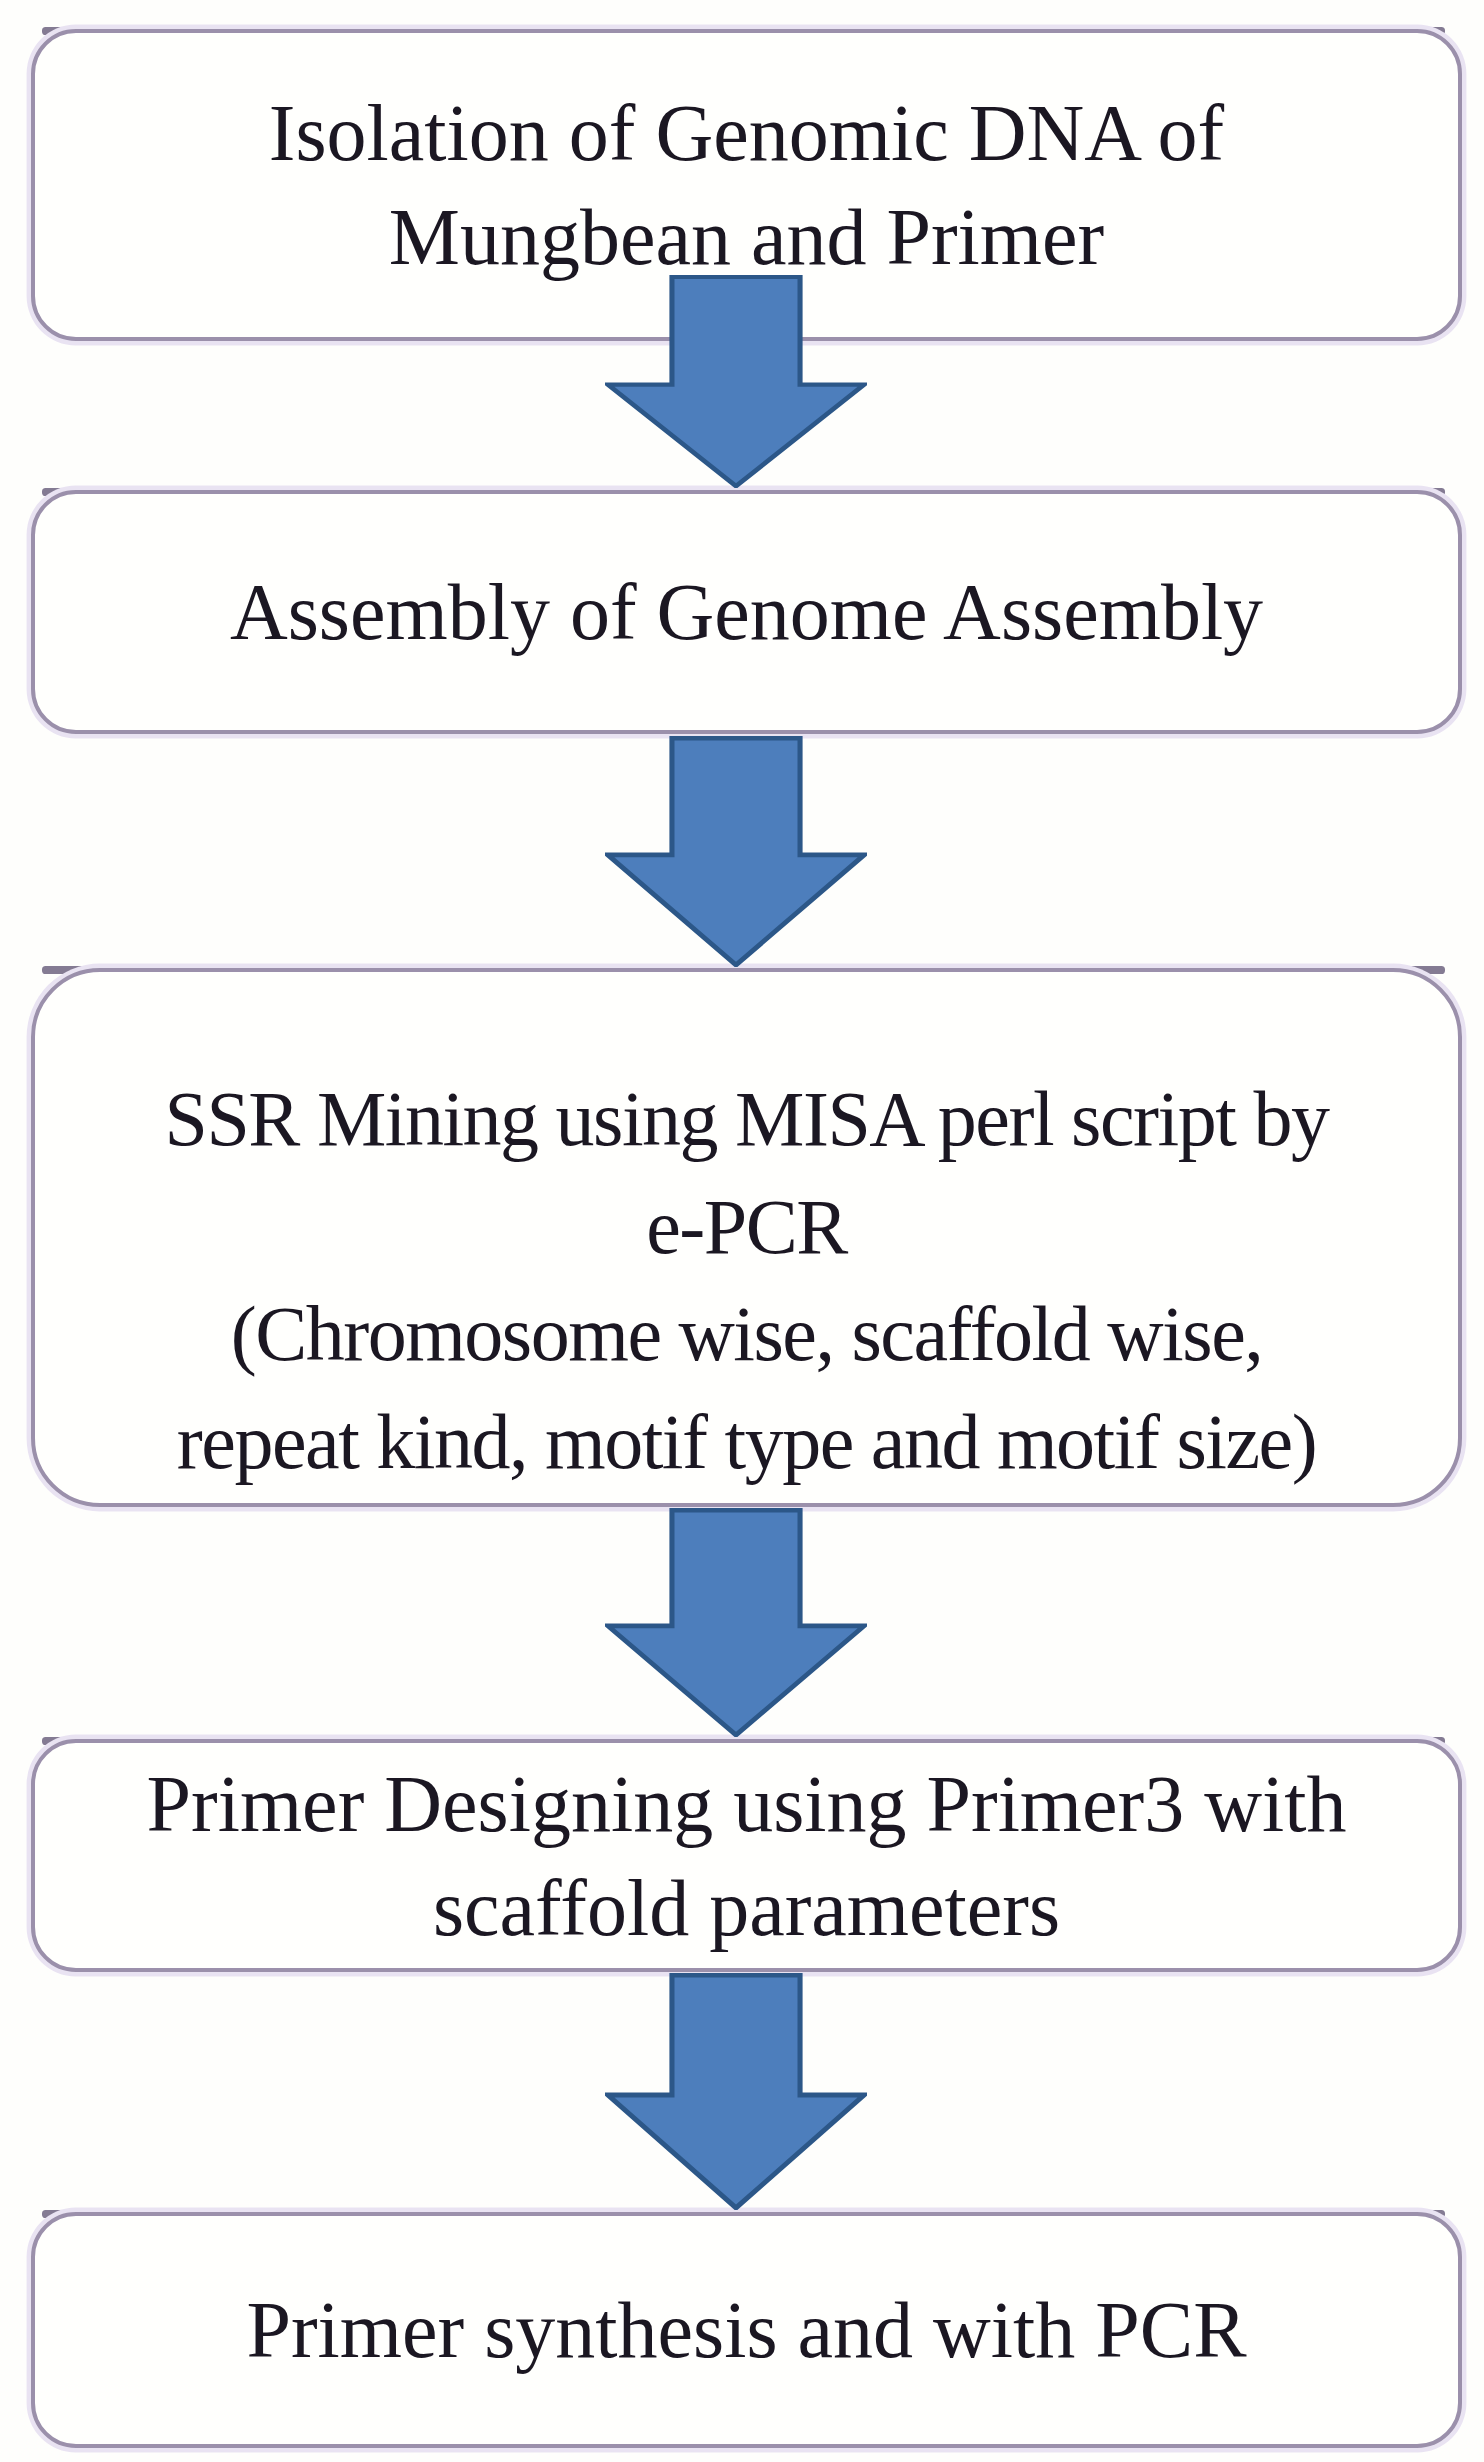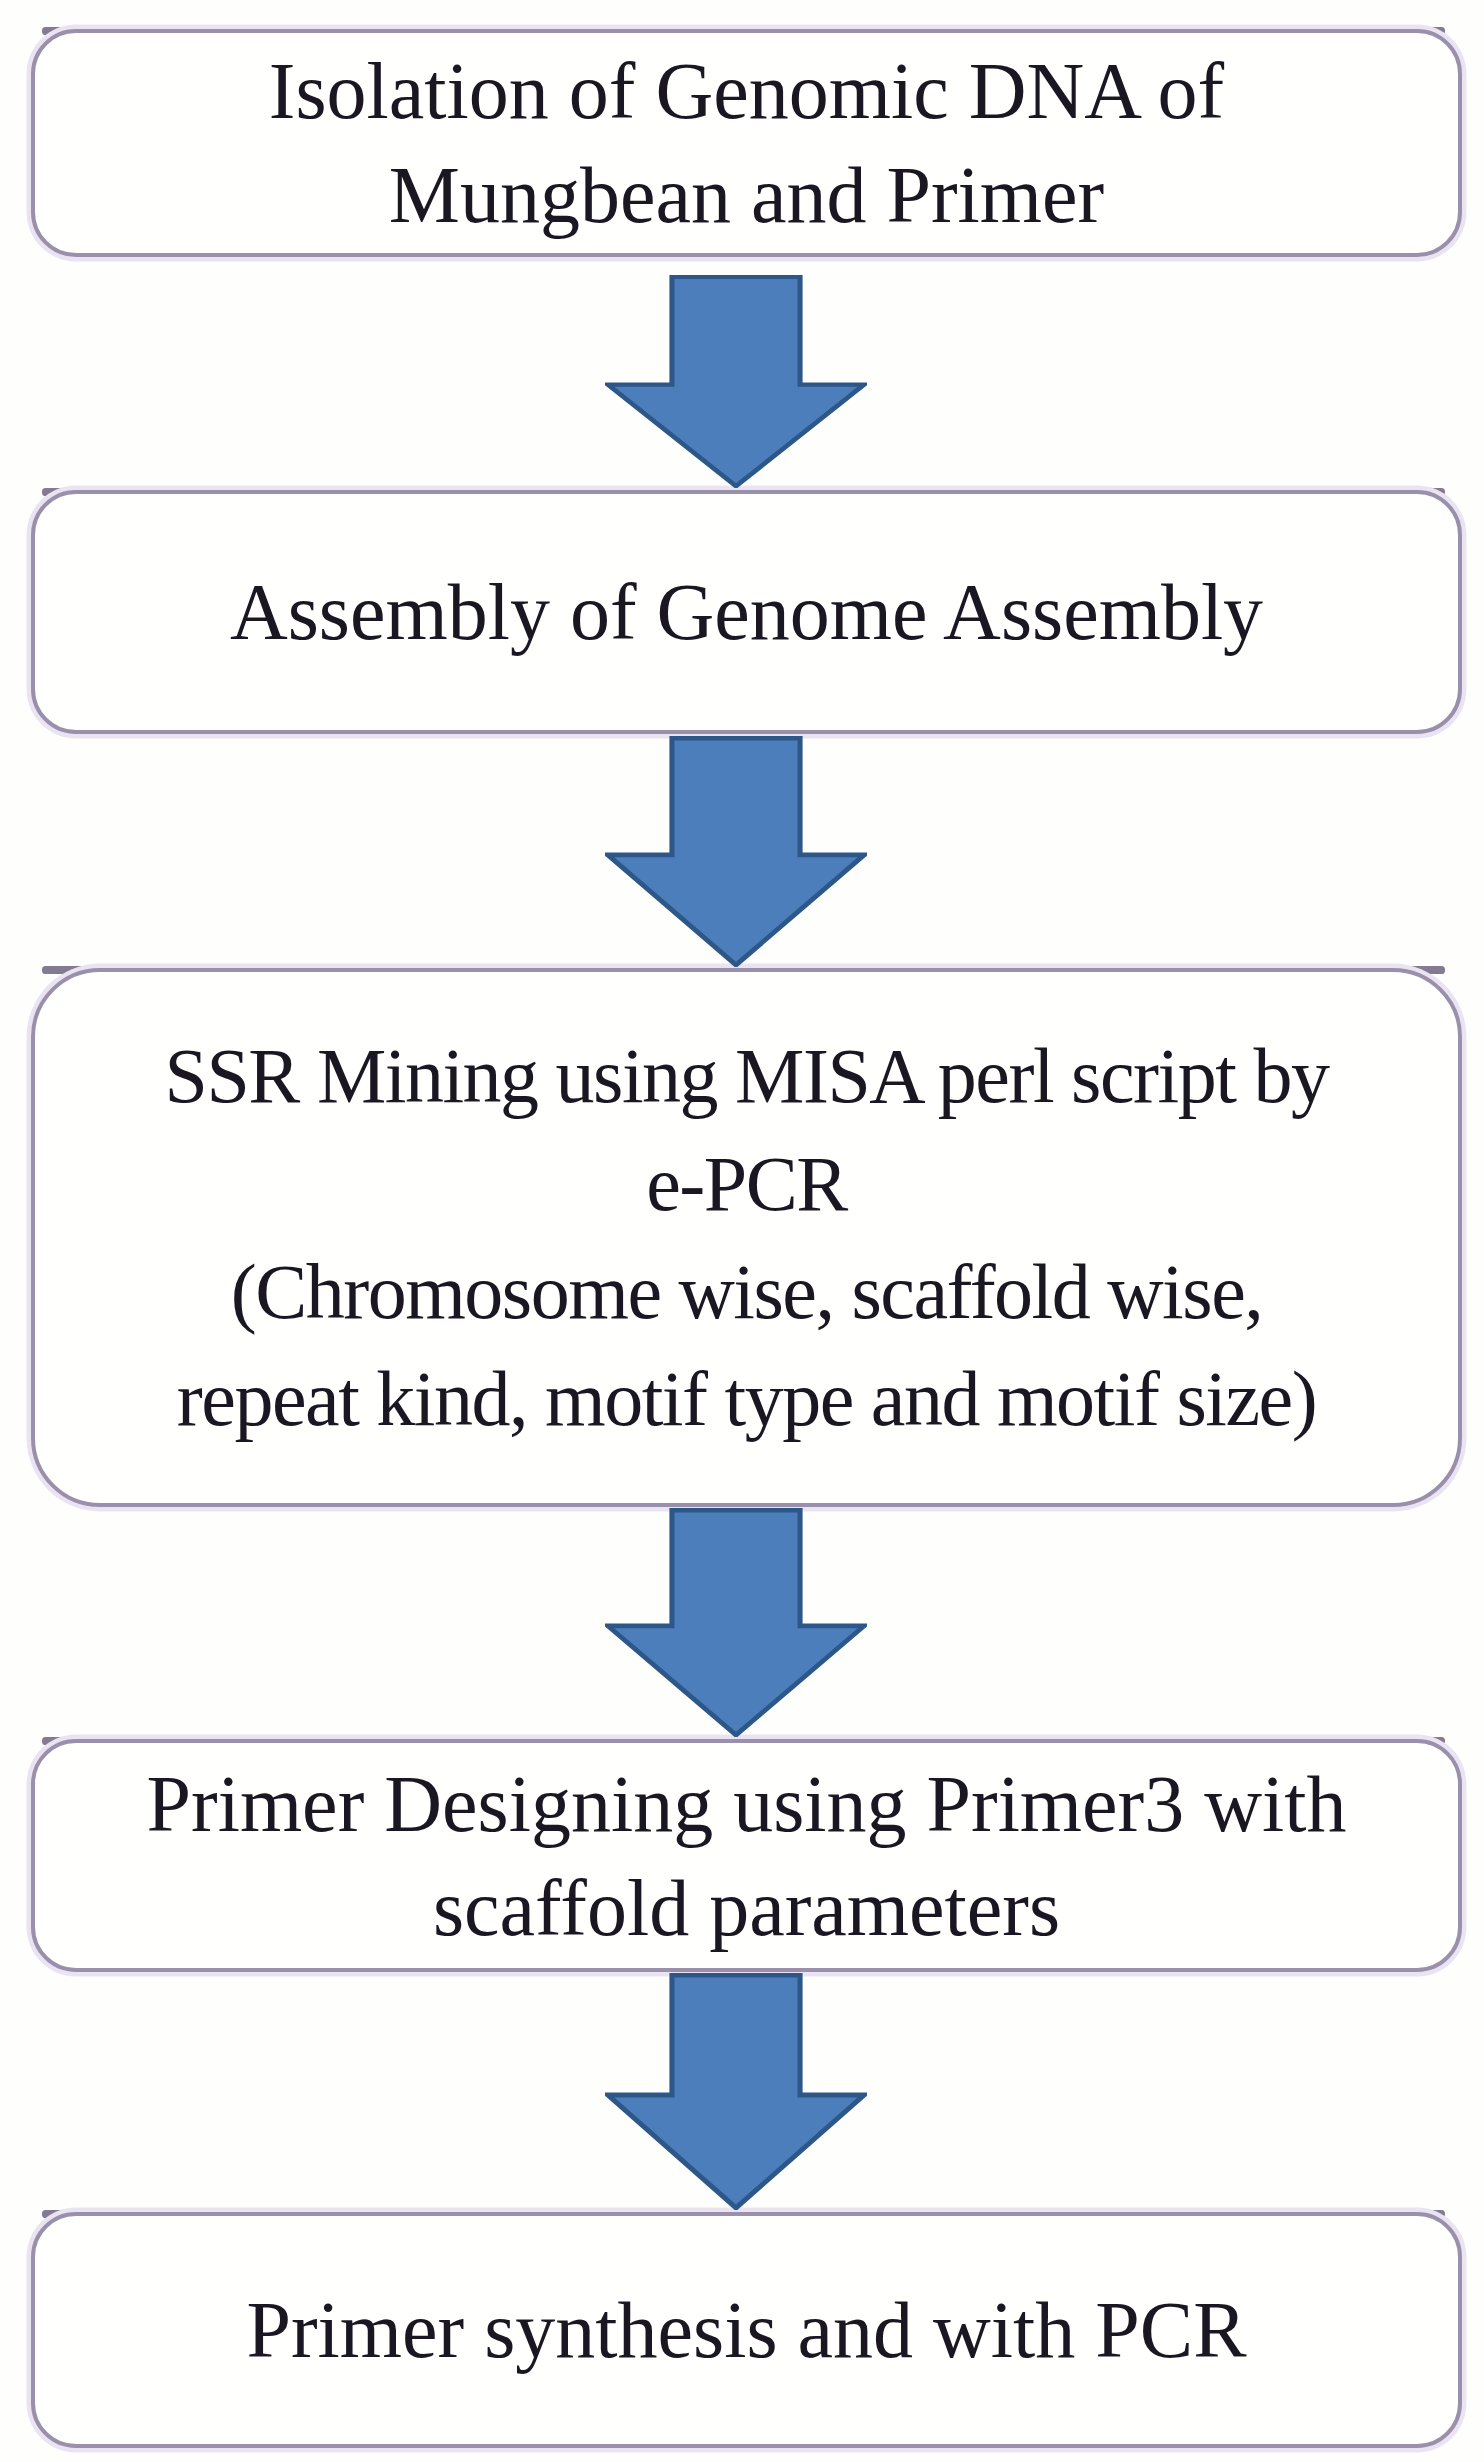--- a/index.html
+++ b/index.html
@@ -35,23 +35,23 @@
     align-items: center;
     justify-content: center;
     text-align: center;
     color: #1b1722;
     font-size: 80px;
     line-height: 1.30;
     z-index: 2;
     padding: 7.3px 29px;
   }
   .flow-box .line { white-space: nowrap; }
-  .box-1 { top: 29px;   height: 228px; }
+  .box-1 { top: 29px;   height: 312px; }
   .box-2 { top: 490px;  height: 244px; }
-  .box-3 { top: 968px; height: 539px; border-radius: 69px; font-size: 78px; line-height: 1.38; }
+  .box-3 { top: 968px; height: 539px; border-radius: 69px; font-size: 78px; line-height: 1.38; justify-content: flex-end; }
   .box-3 .line { letter-spacing: -1.5px; }
   .box-4 { top: 1739px; height: 233px; }
   .box-5 { top: 2212px; height: 236px; }
   .tl-1 { top: 27px; }
   .tl-2 { top: 488px; }
   .tl-3 { top: 966px; }
   .tl-4 { top: 1737px; }
   .tl-5 { top: 2210px; }
   .flow-arrow {
     position: absolute;

